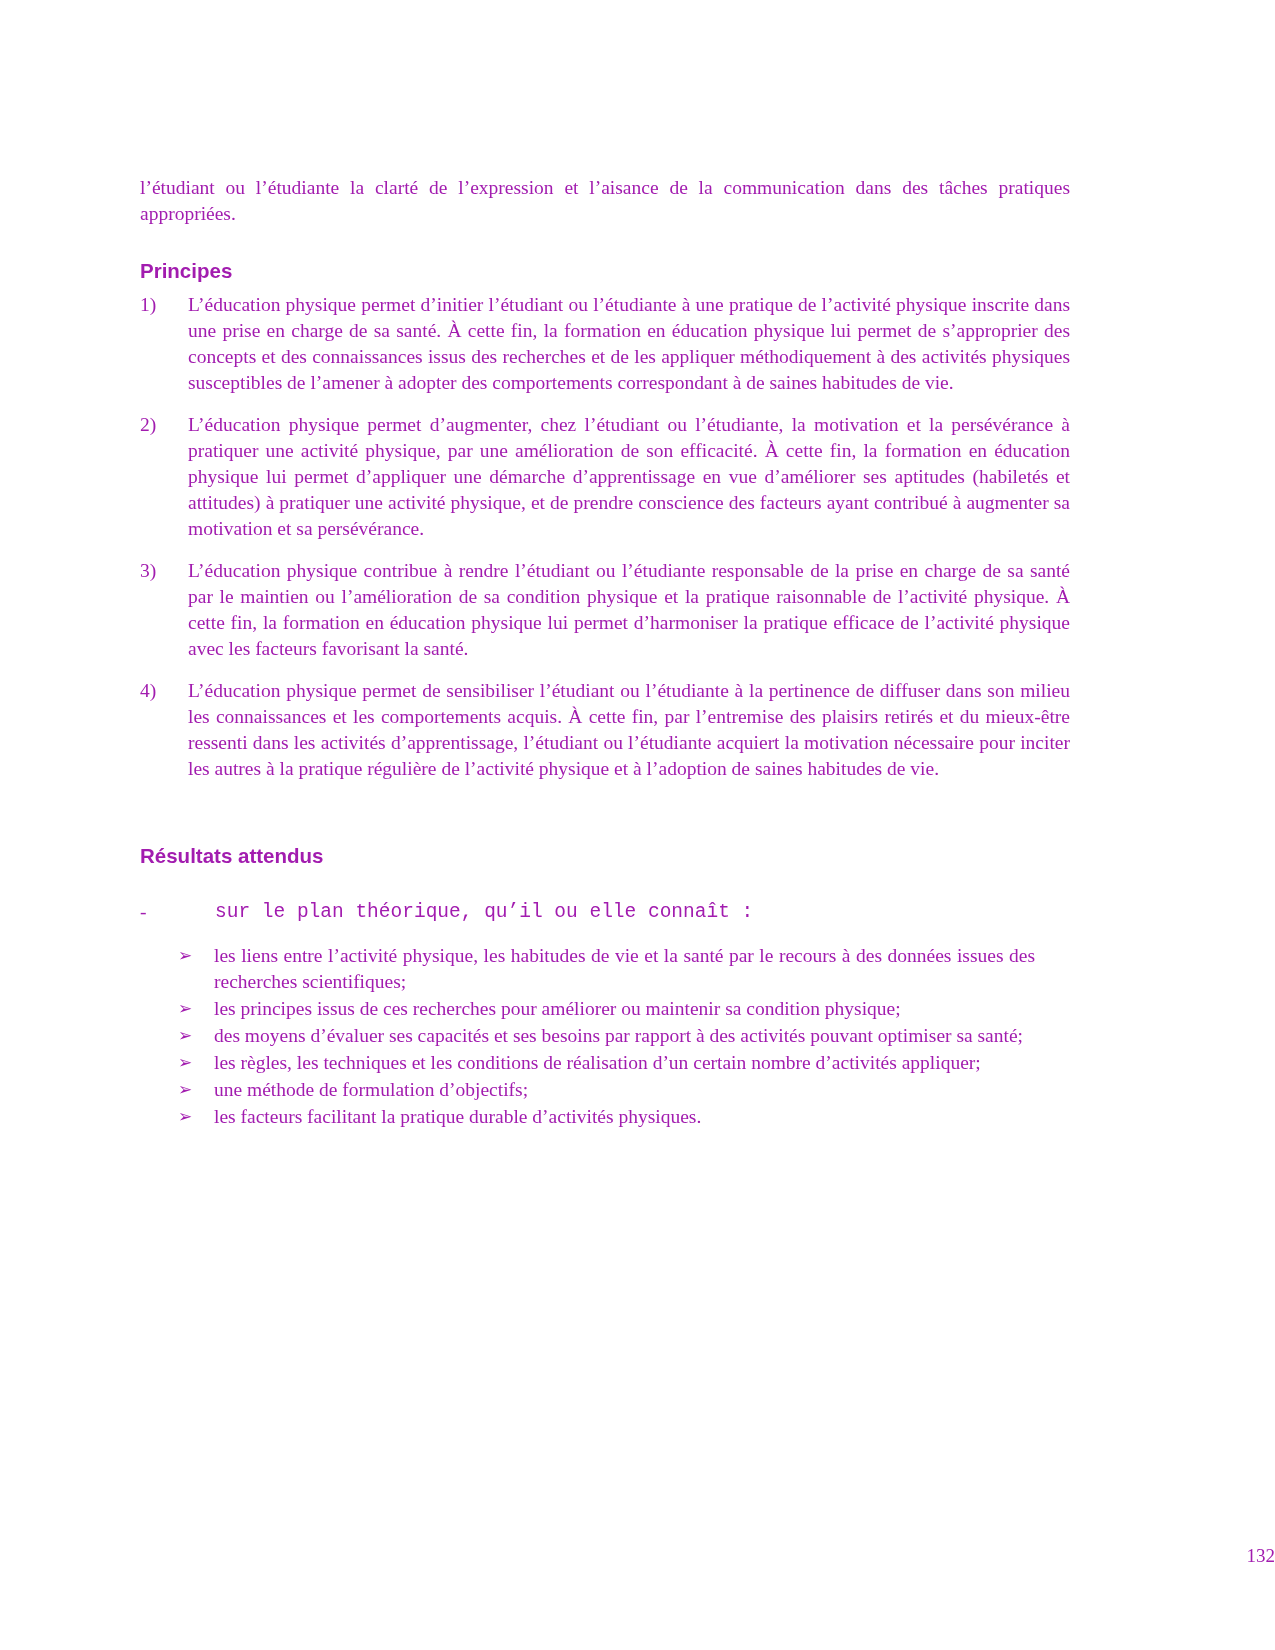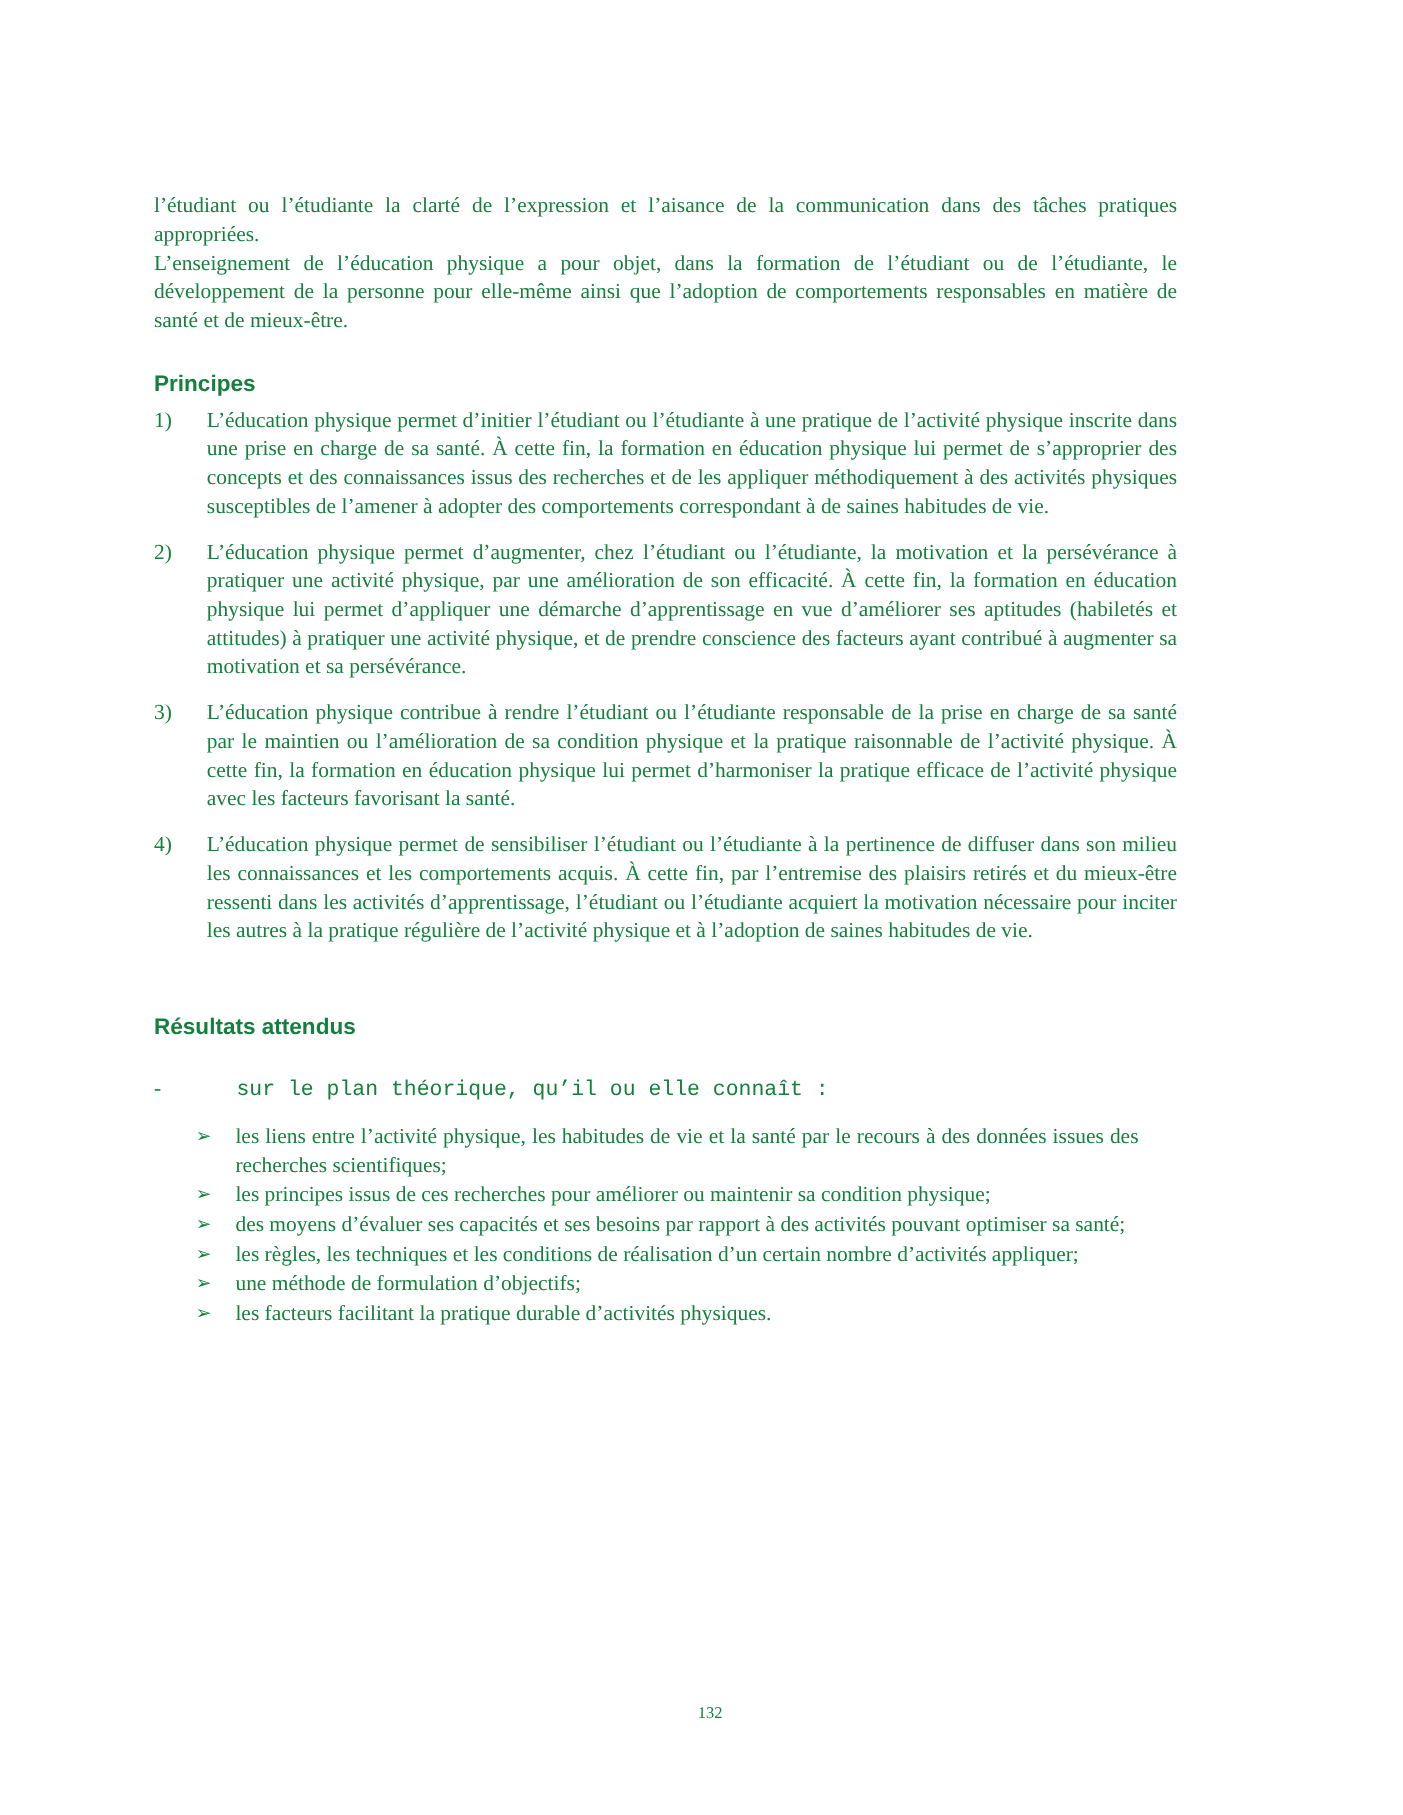--- a/index.html
+++ b/index.html
@@ -9,21 +9,21 @@
   }
   .page {
     position: relative;
     width: 1275px;
     height: 1650px;
     margin: 0 auto;
     background: #ffffff;
     box-sizing: border-box;
     padding: 175px 205px 0 140px;
     font-family: "Liberation Serif", "DejaVu Serif", serif;
-    color: #15803d;
+    color: #a21caf;
   }
   .body-text {
     font-size: 19.5px;
     line-height: 1.335;
     text-align: justify;
     margin: 0;
   }
   .intro-para {
     margin-bottom: 0;
   }
@@ -103,34 +103,33 @@
     font-size: 19.5px;
     line-height: 1.335;
     text-align: justify;
     padding-right: 35px;
   }
   .page-number {
     position: absolute;
     left: 16px;
     right: 0;
     bottom: 83px;
-    text-align: center;
-    font-size: 15px;
+    text-align: right;
+    font-size: 19px;
     font-family: "Liberation Serif", serif;
   }
 </style>
 </head>
 <body>
 
 <div class="page">
 
   <p class="body-text intro-para">l’étudiant ou l’étudiante la clarté de l’expression et l’aisance de la communication dans des tâches pratiques appropriées.</p>
 
 
-  <p class="body-text">L’enseignement de l’éducation physique a pour objet, dans la formation de l’étudiant ou de l’étudiante, le développement de la personne pour elle-même ainsi que l’adoption de comportements responsables en matière de santé et de mieux-être.</p>
 
   <h3 class="sub-heading">Principes</h3>
 
   <ol class="numbered-list">
     <li class="numbered-item">
       <span class="marker">1)</span>
       <span class="item-text">L’éducation physique permet d’initier l’étudiant ou l’étudiante à une pratique de l’activité physique inscrite dans une prise en charge de sa santé. À cette fin, la formation en éducation physique lui permet de s’approprier des concepts et des connaissances issus des recherches et de les appliquer méthodiquement à des activités physiques susceptibles de l’amener à adopter des comportements correspondant à de saines habitudes de vie.</span>
     </li>
     <li class="numbered-item">
       <span class="marker">2)</span>

